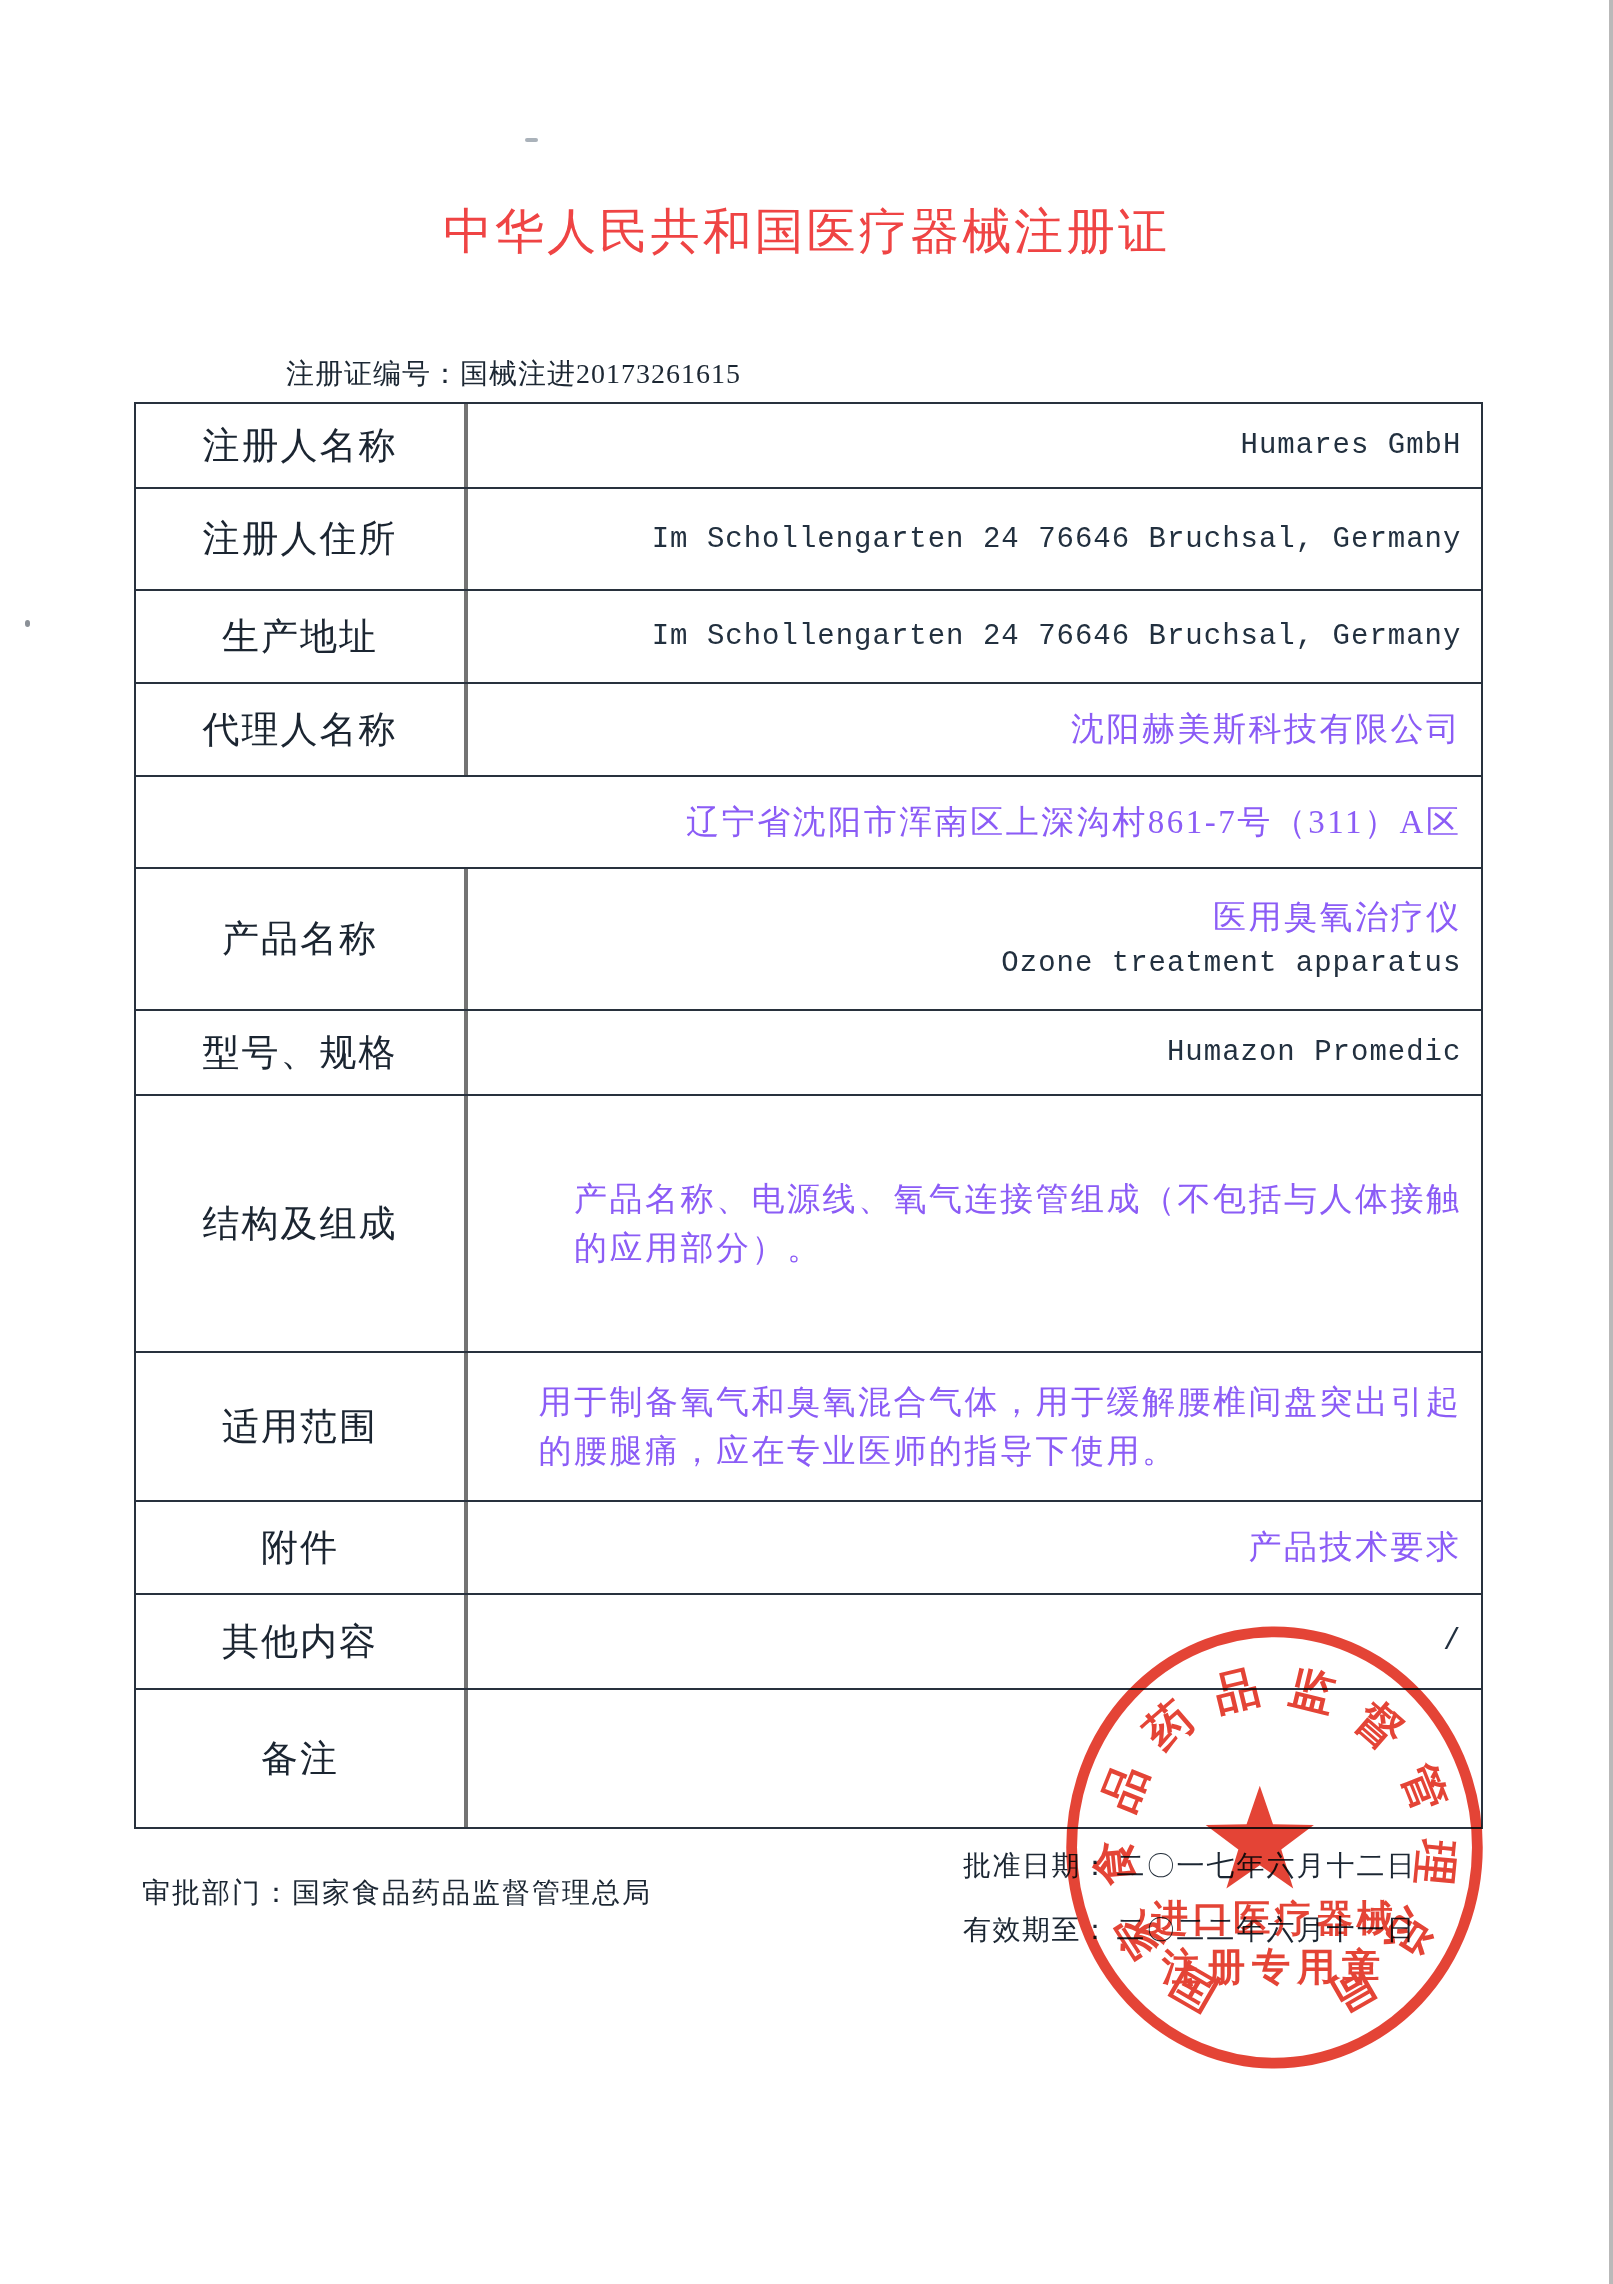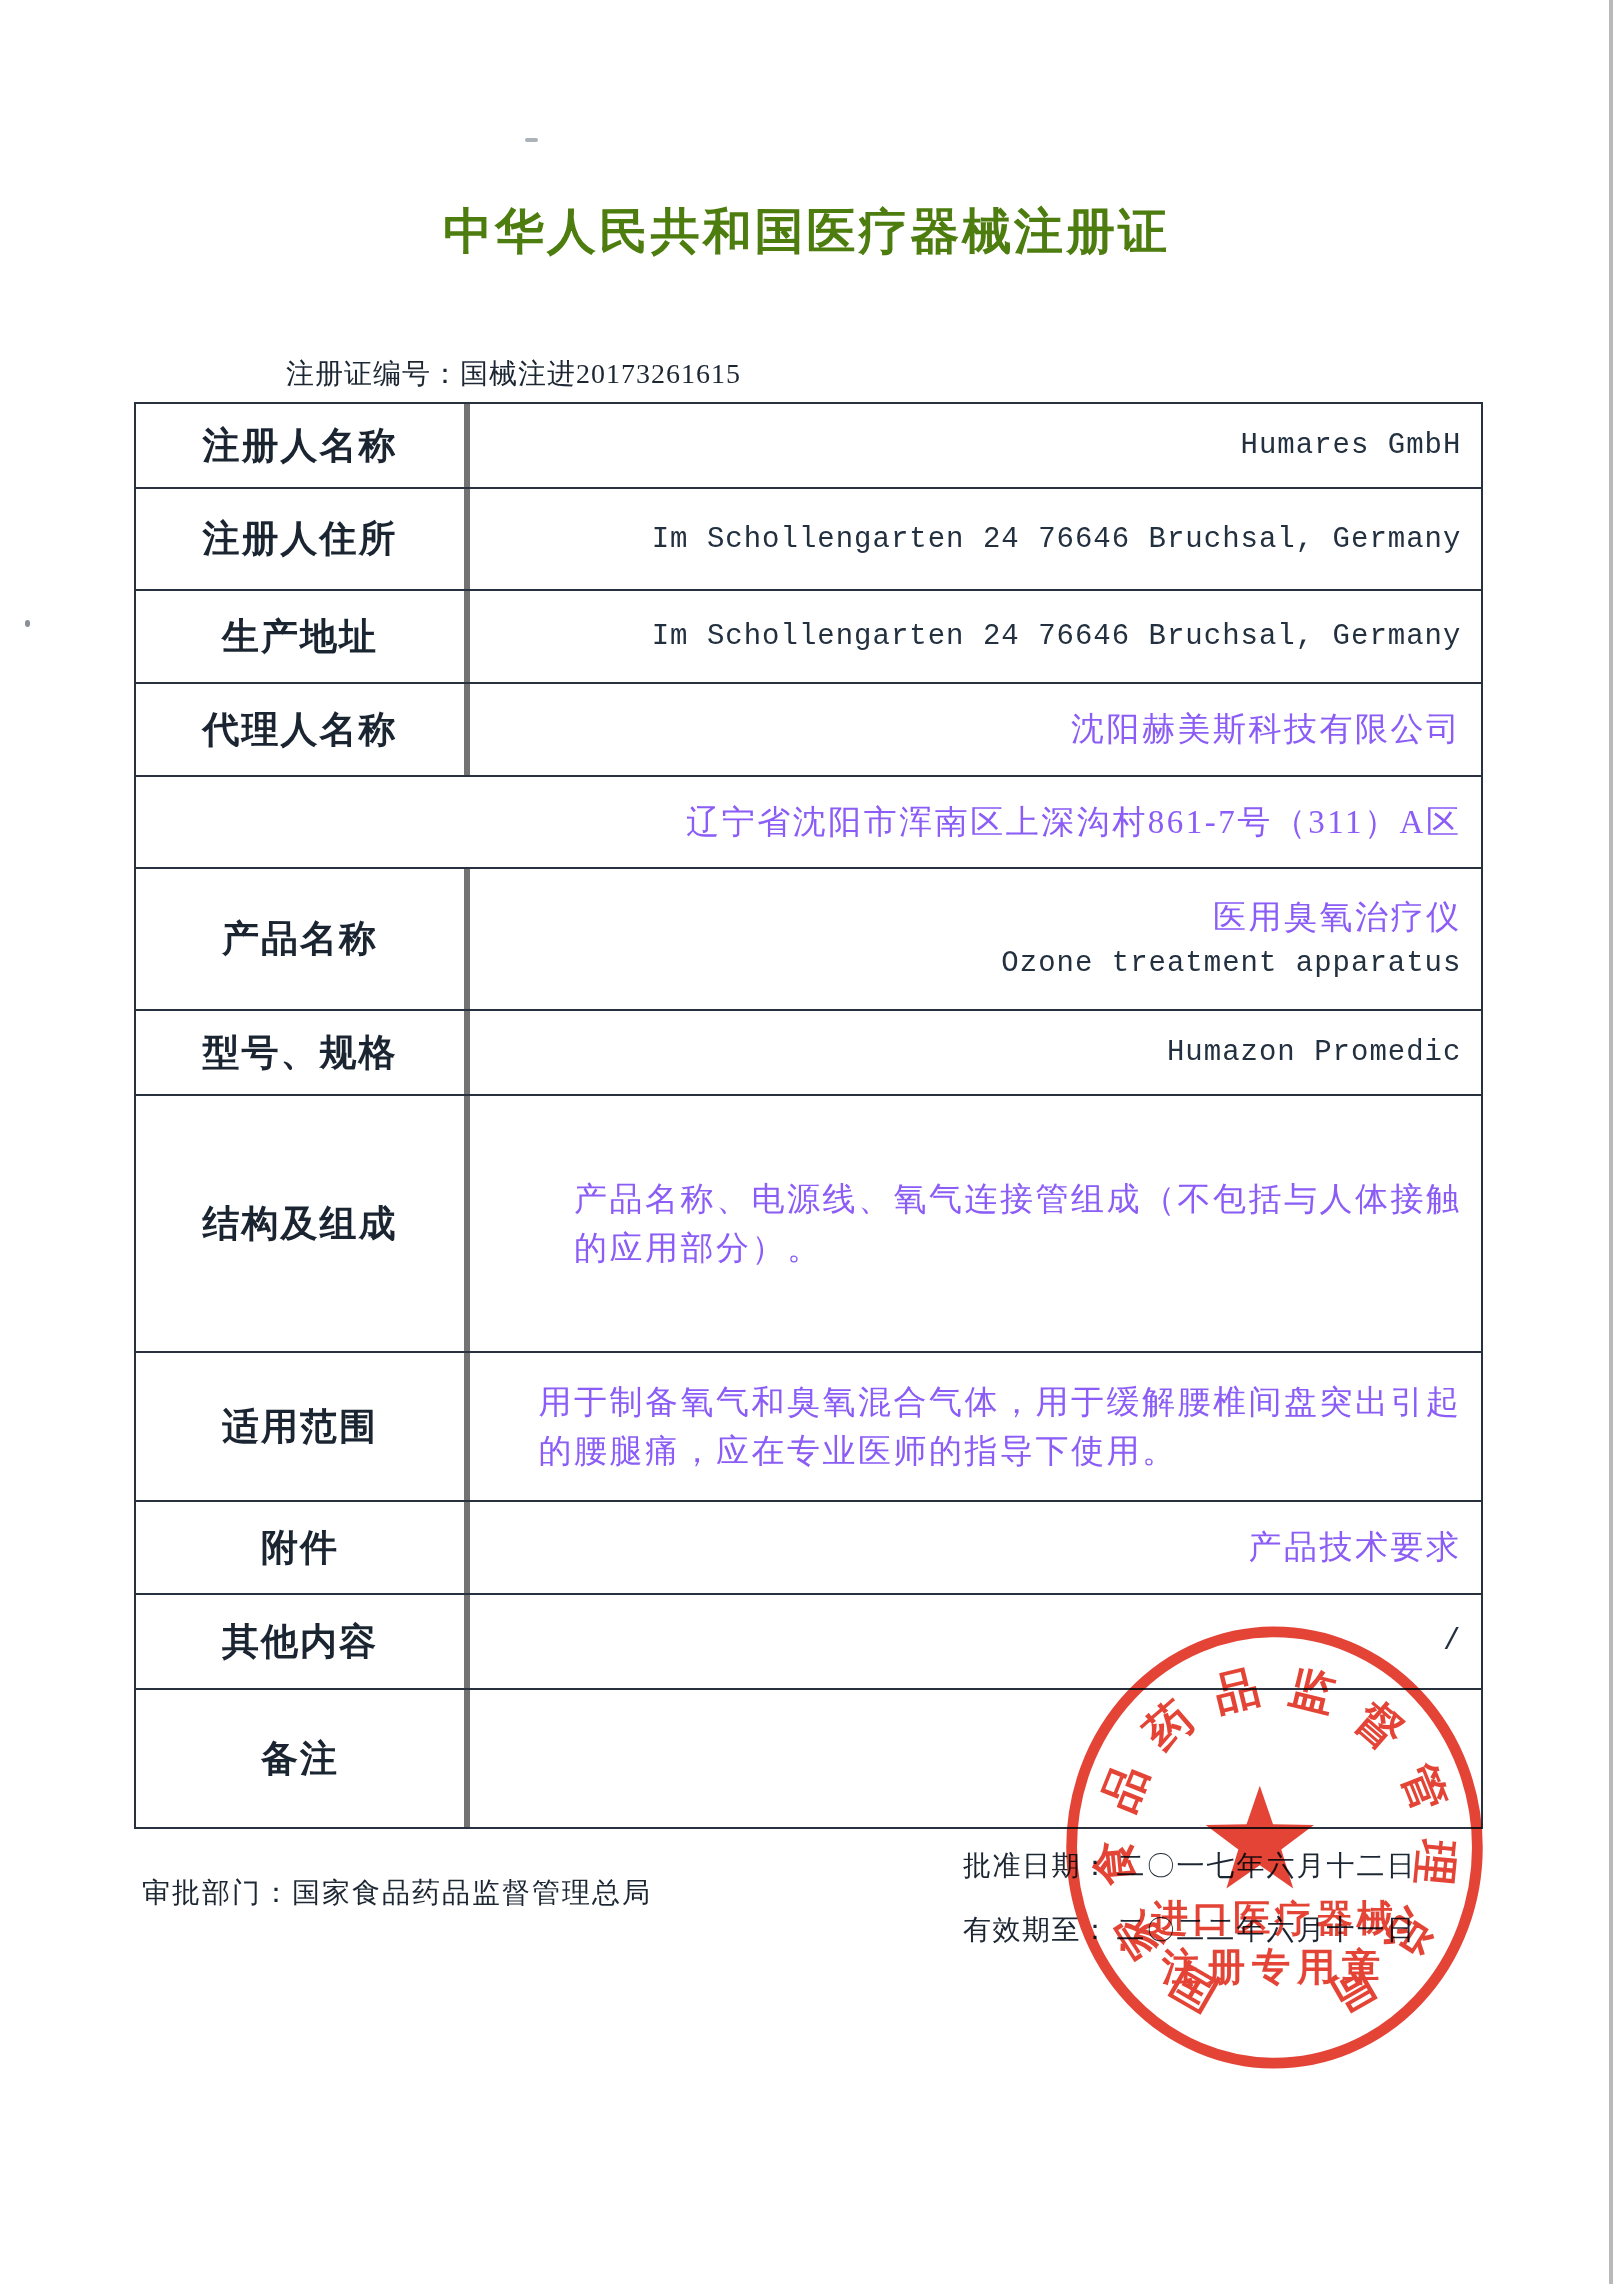--- a/index.html
+++ b/index.html
@@ -13,41 +13,41 @@
   }
   .page{position:absolute;inset:0;}
 
   
   .edge-strip{position:absolute;right:0;top:0;width:3.9px;height:100%;background:#b9b9b9;}
   .artifact-dash{position:absolute;left:525px;top:138px;width:12.7px;height:3.9px;background:#aab2ba;border-radius:2px;}
   .artifact-dot{position:absolute;left:24.5px;top:620px;width:5.9px;height:6.9px;background:#8b9097;border-radius:50%;}
 
   .title{
     position:absolute;top:199px;left:0;width:100%;
-    text-align:center;font-size:49px;font-weight:bold;
-    letter-spacing:2.9px;color:#4d7c0f;
+    text-align:center;font-size:49px;font-weight:normal;
+    letter-spacing:2.9px;color:#ef4444;
   }
   .regno{
     position:absolute;top:355px;left:286px;
     font-size:28px;letter-spacing:1px;color:#1c2733;
   }
 
   .cert-table{
     position:absolute;left:134px;top:402px;width:1349px;
     border:2.9px solid #28313d;
     box-sizing:border-box;
     background:transparent;
   }
   .trow{display:flex;box-sizing:content-box;}
   .trow + .trow{border-top:2px solid #28313d;}
   .tlabel{
     width:328px;flex:0 0 328px;
-    border-right:6px solid #737373;
+    border-right:4px solid #737373;
     display:flex;align-items:center;justify-content:center;
-    font-size:37px;font-weight:bold;letter-spacing:2px;
+    font-size:37px;font-weight:normal;letter-spacing:2px;
     color:#1b2531;text-align:center;
   }
   .tvalue{
     flex:1;display:flex;flex-direction:column;justify-content:center;
     align-items:flex-end;padding-left:29px;padding-right:19.6px;
   }
   .zh{font-size:33px;letter-spacing:2.5px;line-height:49px;color:#8b5cf6;white-space:pre-line;}
   .mono{font-family:"Liberation Mono","DejaVu Sans Mono",monospace;font-size:29px;letter-spacing:1px;line-height:43px;color:#22303f;white-space:pre-line;}
   .h90{height:83px;}  .h97{height:100px;} .h93{height:91px;}
   .h92{height:90px;}  .h143{height:140px;} .h260{height:255px;}

